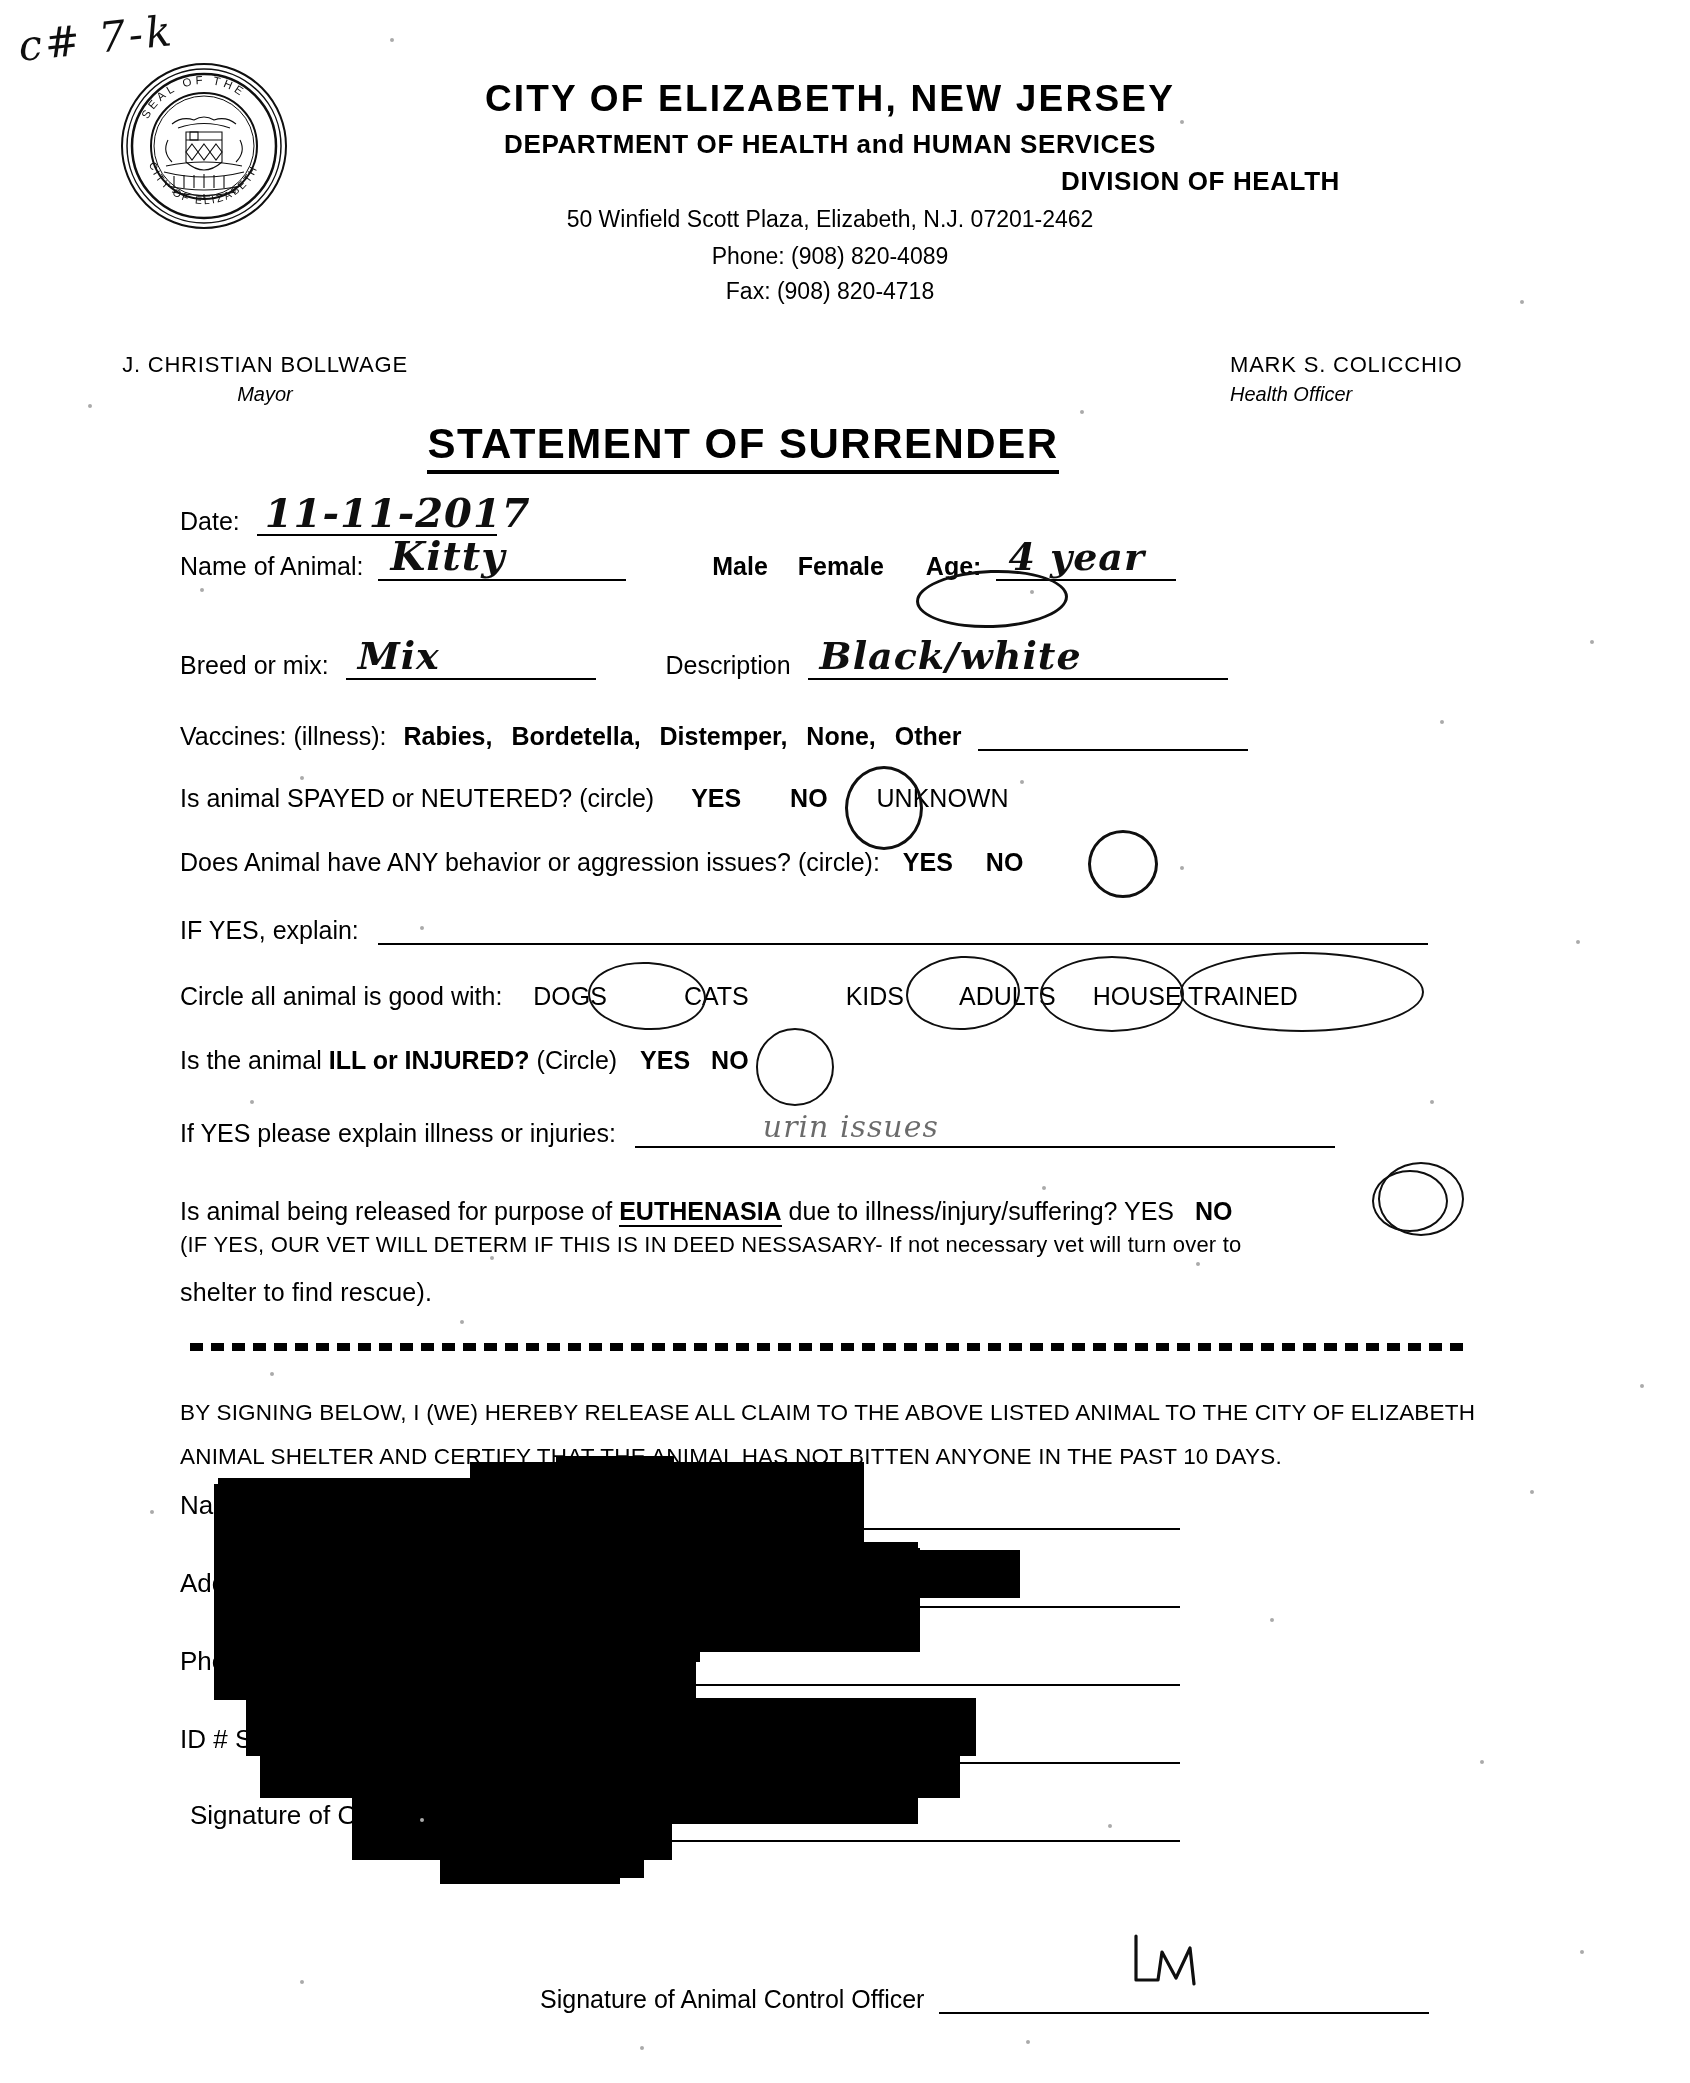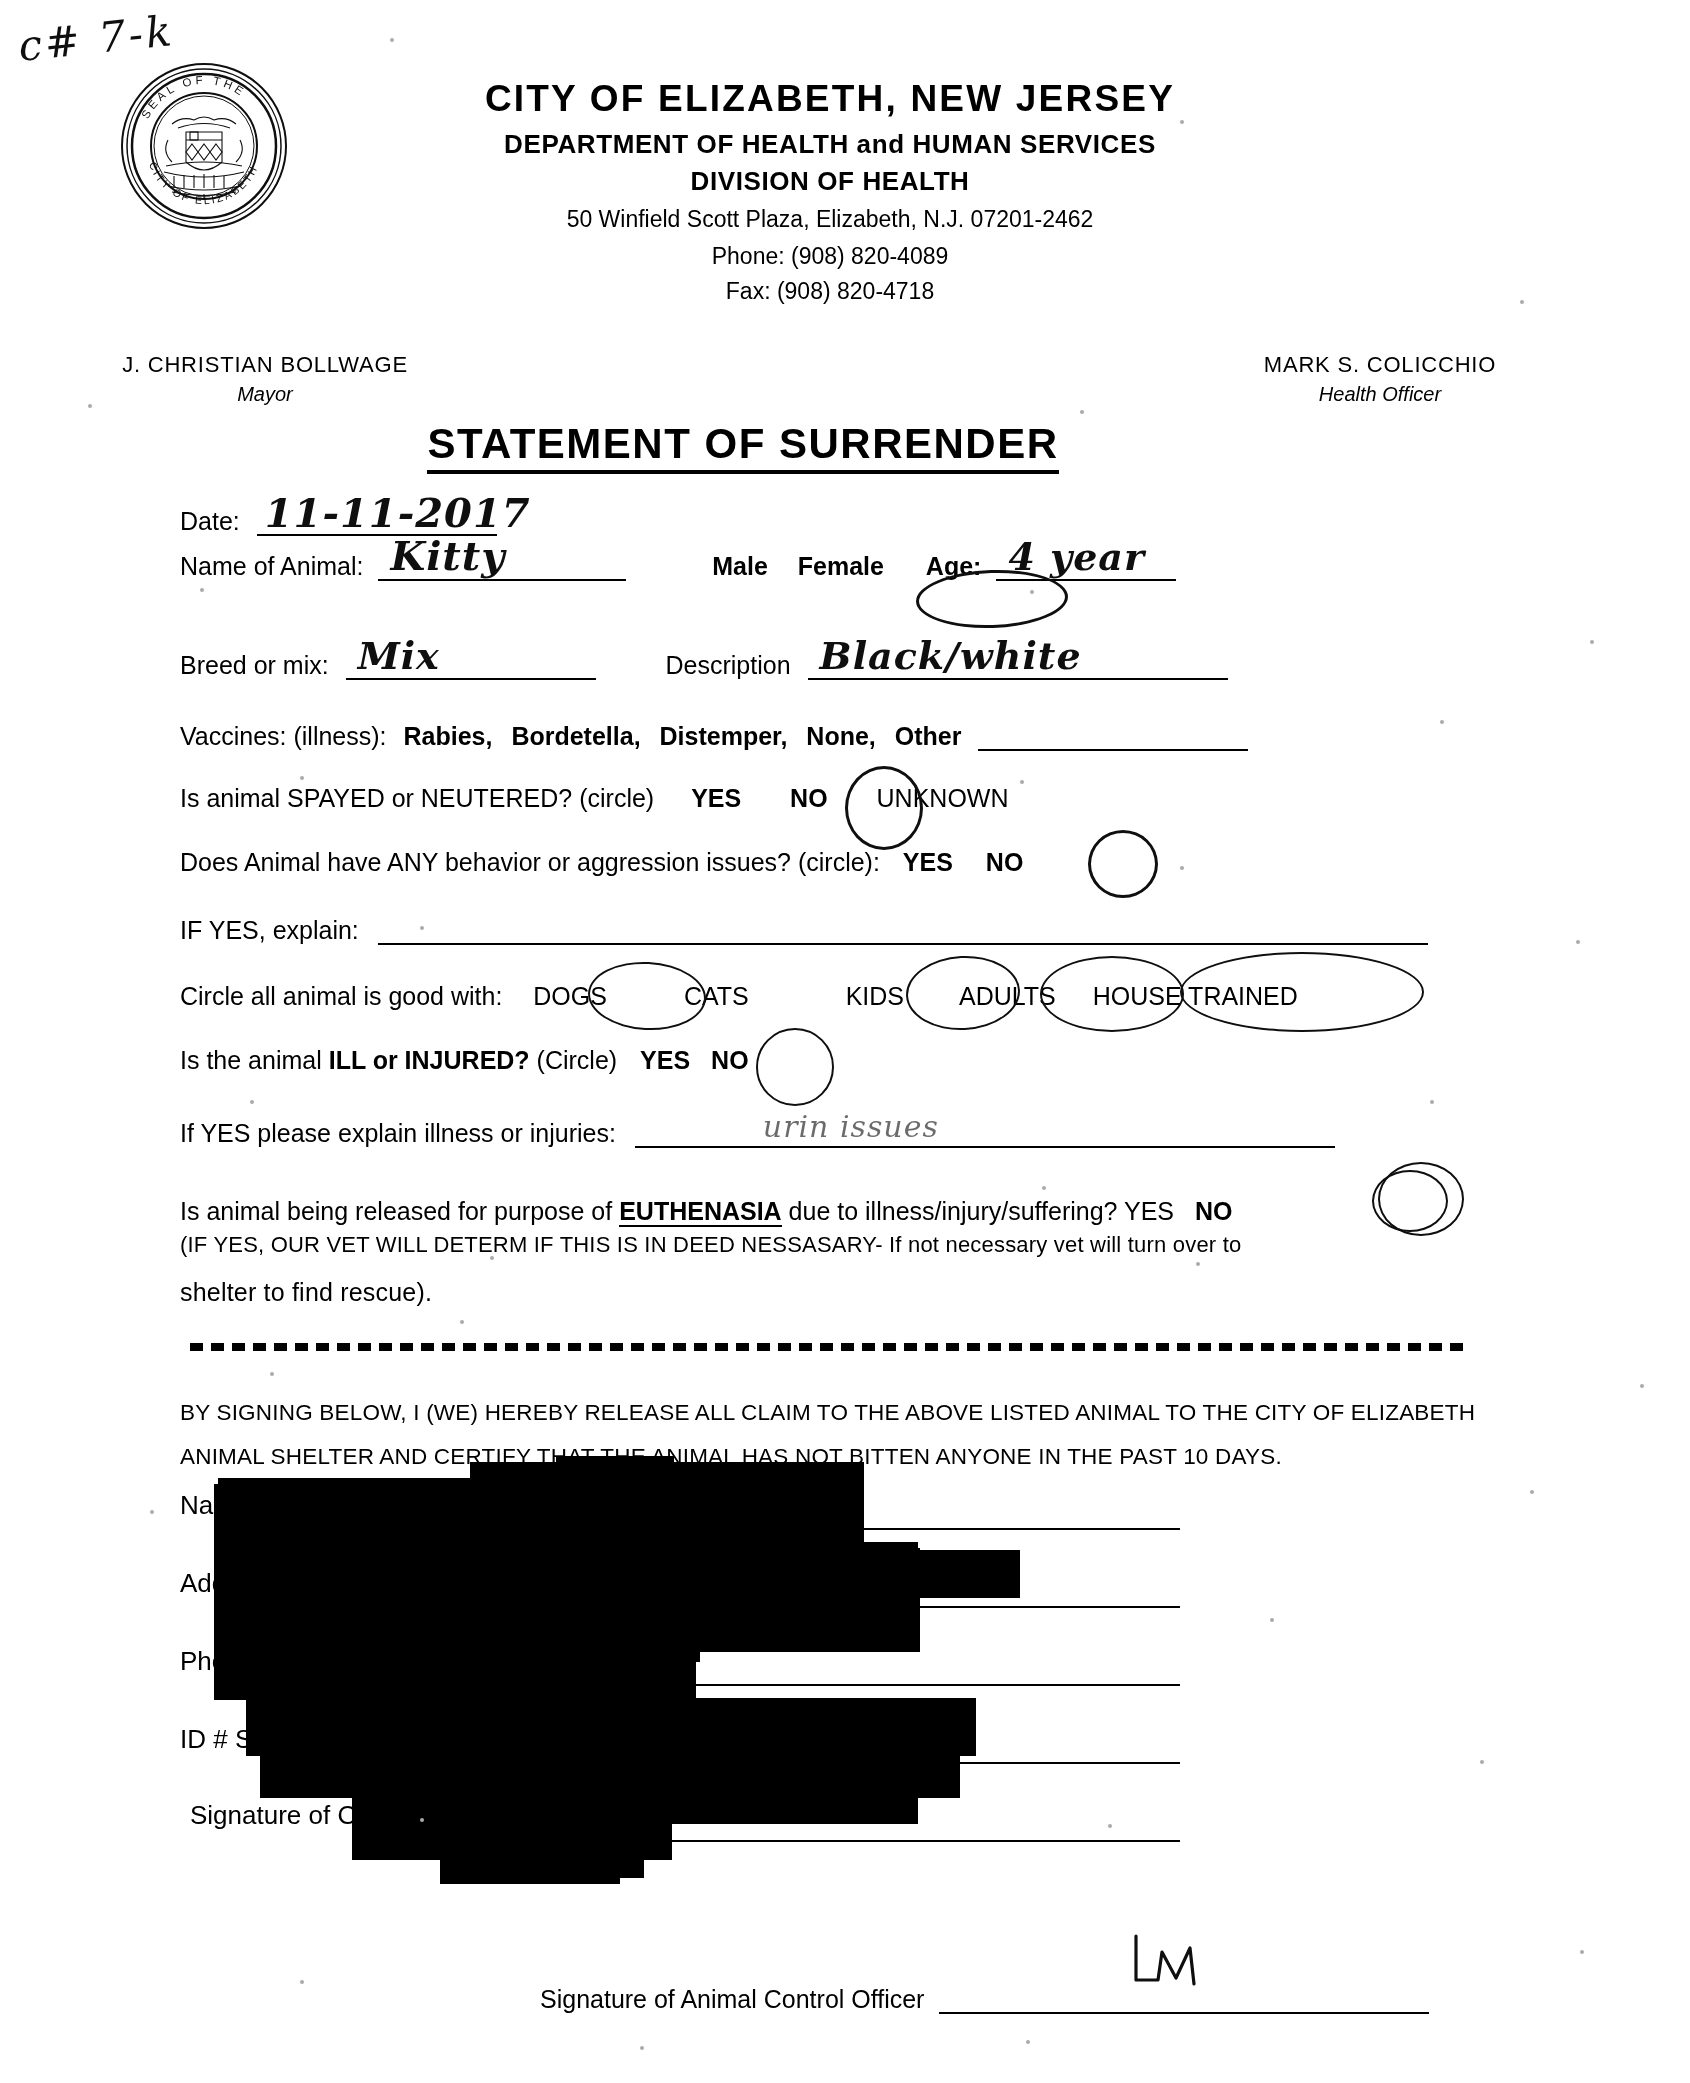--- a/index.html
+++ b/index.html
@@ -71,20 +71,21 @@
     font-size: 26px;
     font-weight: 700;
     letter-spacing: 0.6px;
     margin-top: 9px;
   }
   .hdr .l3 {
     font-size: 26px;
     font-weight: 700;
     letter-spacing: 0.6px;
     margin-top: 6px;
+    text-align: right;
   }
   .hdr .l4 {
     font-size: 23px;
     font-weight: 400;
     margin-top: 9px;
   }
   .hdr .l5 {
     font-size: 23px;
     font-weight: 400;
     margin-top: 10px;
@@ -99,21 +100,20 @@
     position: absolute;
     left: 100px;
     top: 352px;
     text-align: center;
     width: 330px;
   }
   .officer {
     position: absolute;
     left: 1230px;
     top: 352px;
-    text-align: center;
     width: 300px;
   }
   .offname {
     font-size: 22px;
     font-weight: 400;
     letter-spacing: 0.8px;
   }
   .offrole {
     font-size: 20px;
     font-style: italic;

